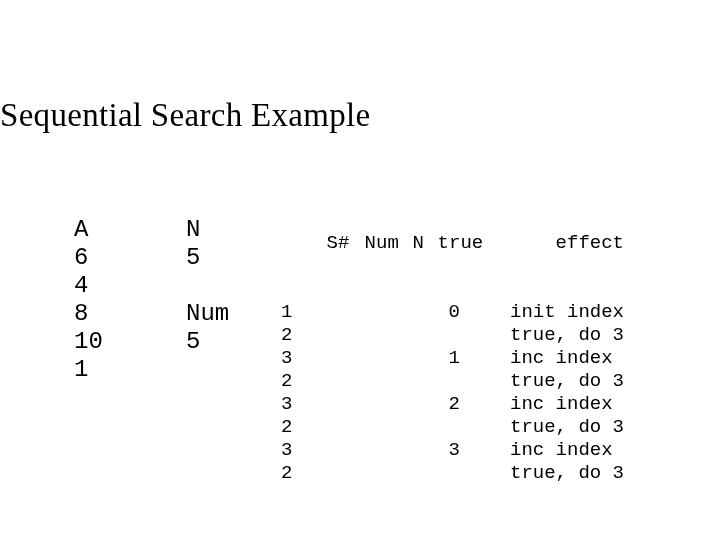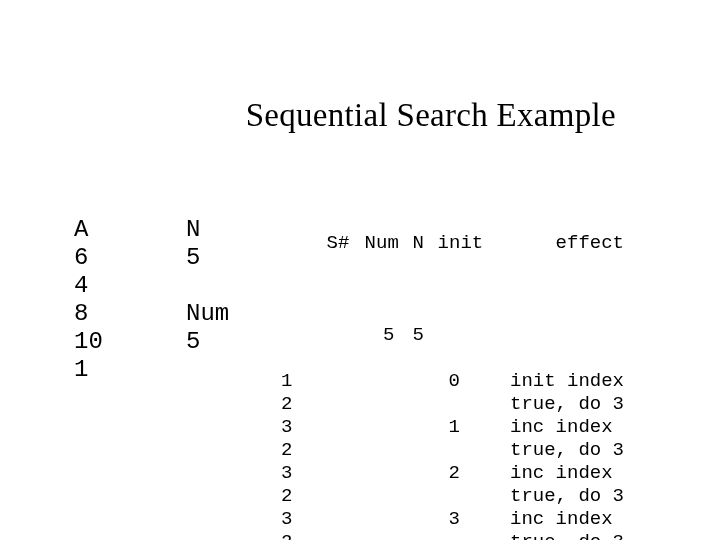--- a/index.html
+++ b/index.html
@@ -15,21 +15,21 @@
     font-family: "Liberation Mono", "DejaVu Sans Mono", monospace;
     color: #000000;
   }
 
   
   #slide-title {
     position: absolute;
     left: 0;
     top: 74px;
     width: 616px;
-    text-align: right;
+    text-align: left;
     font-family: "Liberation Serif", "DejaVu Serif", serif;
     font-size: 33px;
     line-height: 38px;
     font-weight: normal;
     letter-spacing: 0.3px;
     color: #000000;
     white-space: nowrap;
   }
 
   
@@ -117,20 +117,17 @@
 
 <h1 id="slide-title">Sequential Search Example</h1>
 
 <div id="left-block">
   
 <div class="lrow"><span class="col-a">A</span><span class="col-n">N</span></div><div class="lrow"><span class="col-a">6</span><span class="col-n">5</span></div><div class="lrow"><span class="col-a">4</span><span class="col-n"></span></div><div class="lrow"><span class="col-a">8</span><span class="col-n">Num</span></div><div class="lrow"><span class="col-a">10</span><span class="col-n">5</span></div><div class="lrow"><span class="col-a">1</span><span class="col-n"></span></div></div>
 
 <div id="trace-table">
   
   <div class="trow headerrow">
-    <span class="c-sn">S#</span><span class="c-num">Num</span><span class="c-nn">N</span><span class="c-index">init</span><span class="c-effect">effect</span>
+    <span class="c-sn">S#</span><span class="c-num">Num</span><span class="c-nn">N</span><span class="c-index">true</span><span class="c-effect">effect</span>
   </div>
   
-  <div class="trow subrow">
-    <span class="c-sn"></span><span class="c-num">5</span><span class="c-nn">5</span><span class="c-index"></span><span class="c-effect"></span>
-  </div>
   
 <div class="trow bodyrow"><span class="c-sn">1</span><span class="c-num"></span><span class="c-nn"></span><span class="c-index">0</span><span class="c-effect">init index</span></div><div class="trow bodyrow"><span class="c-sn">2</span><span class="c-num"></span><span class="c-nn"></span><span class="c-index"></span><span class="c-effect">true, do 3</span></div><div class="trow bodyrow"><span class="c-sn">3</span><span class="c-num"></span><span class="c-nn"></span><span class="c-index">1</span><span class="c-effect">inc index</span></div><div class="trow bodyrow"><span class="c-sn">2</span><span class="c-num"></span><span class="c-nn"></span><span class="c-index"></span><span class="c-effect">true, do 3</span></div><div class="trow bodyrow"><span class="c-sn">3</span><span class="c-num"></span><span class="c-nn"></span><span class="c-index">2</span><span class="c-effect">inc index</span></div><div class="trow bodyrow"><span class="c-sn">2</span><span class="c-num"></span><span class="c-nn"></span><span class="c-index"></span><span class="c-effect">true, do 3</span></div><div class="trow bodyrow"><span class="c-sn">3</span><span class="c-num"></span><span class="c-nn"></span><span class="c-index">3</span><span class="c-effect">inc index</span></div><div class="trow bodyrow"><span class="c-sn">2</span><span class="c-num"></span><span class="c-nn"></span><span class="c-index"></span><span class="c-effect">true, do 3</span></div></div>
 
 </body></html>

